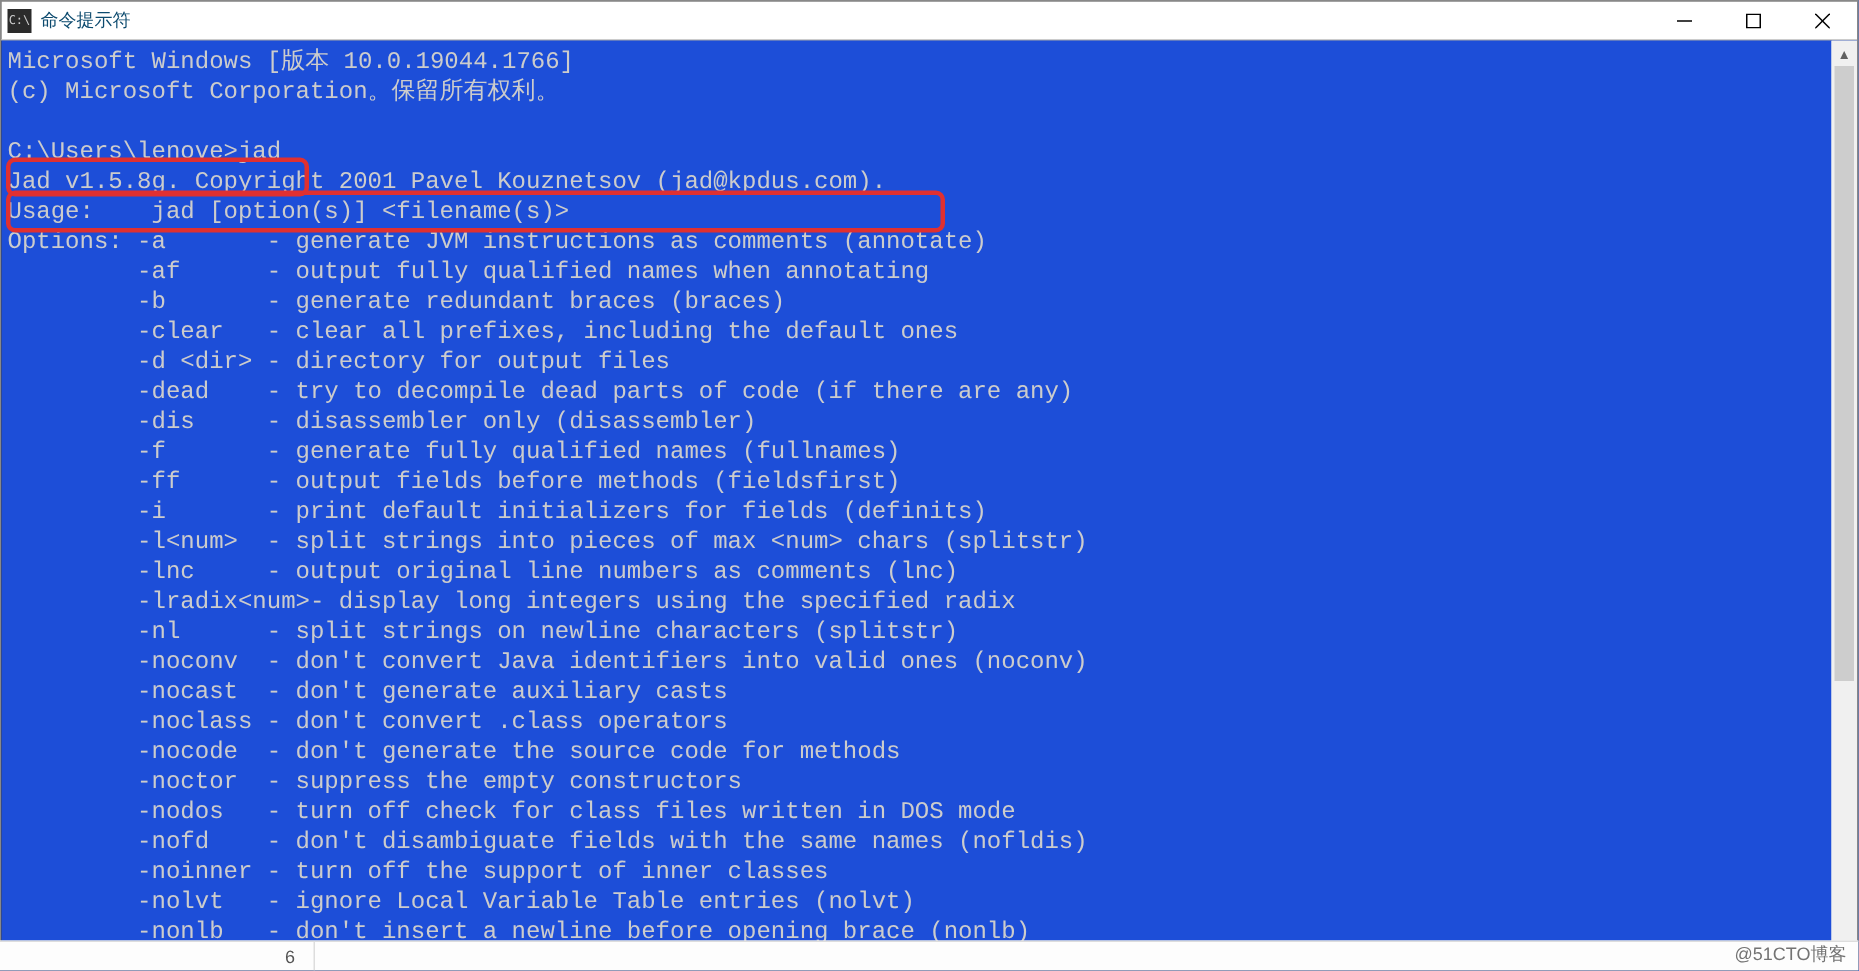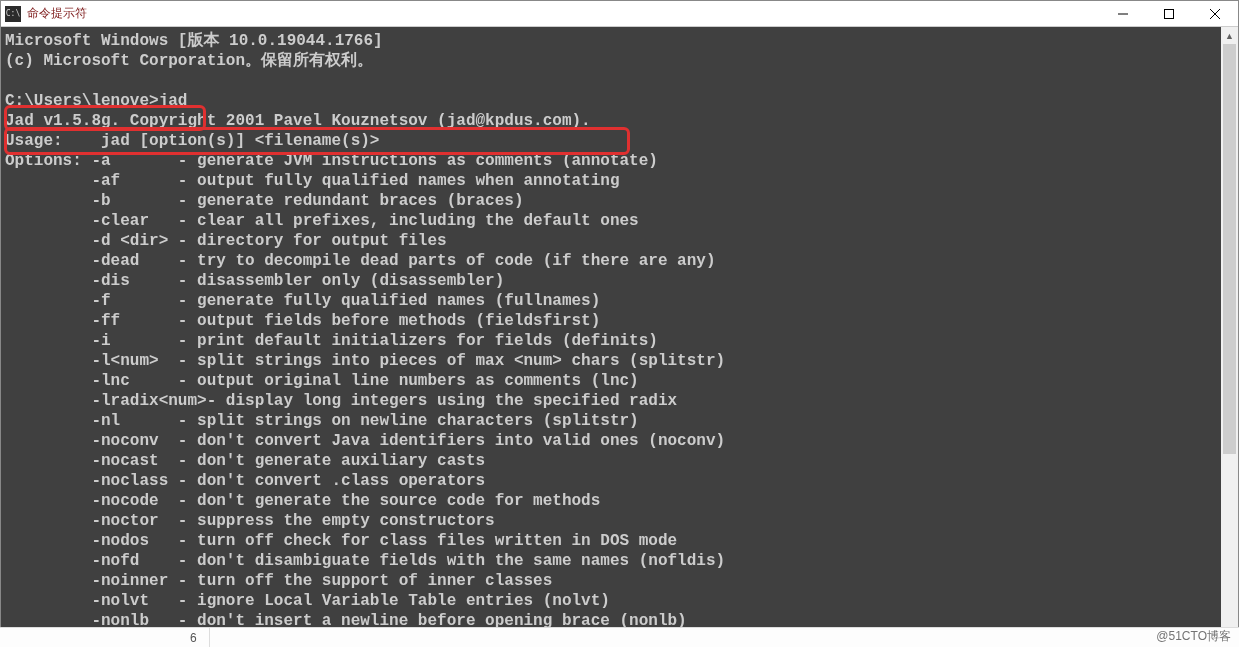--- a/index.html
+++ b/index.html
@@ -32,36 +32,35 @@
       width: 16px; height: 16px;
       background: #2b2b2b;
       color: #ccc;
       font-size: 8px;
       display: flex;
       align-items: center;
       justify-content: center;
       margin-right: 6px;
       font-family: Consolas, monospace;
     }
-    .title-text { font-size: 12px; color: #7f1d1d; }
+    .title-text { font-size: 12px; color: #0c4a6e; }
     .titlebar-right { margin-left: auto; display: flex; }
     .win-btn {
       width: 46px; height: 26px;
       display: flex; align-items: center; justify-content: center;
       font-size: 14px; color: #000;
       font-family: "Segoe UI Symbol", sans-serif;
       cursor: default;
     }
     .win-btn svg { width: 10px; height: 10px; }
     .terminal-area {
       flex: 1;
-      background: #404040;
+      background: #1d4ed8;
       position: relative;
       overflow: hidden;
-      font-weight: bold;
     }
     .terminal {
       padding: 4px 4px 0 4px;
       font-family: "NSimSun", "SimSun", Consolas, "Courier New", monospace;
       font-size: 16px;
       line-height: 20px;
       color: #ccc;
       white-space: pre;
       letter-spacing: 0;
     }

